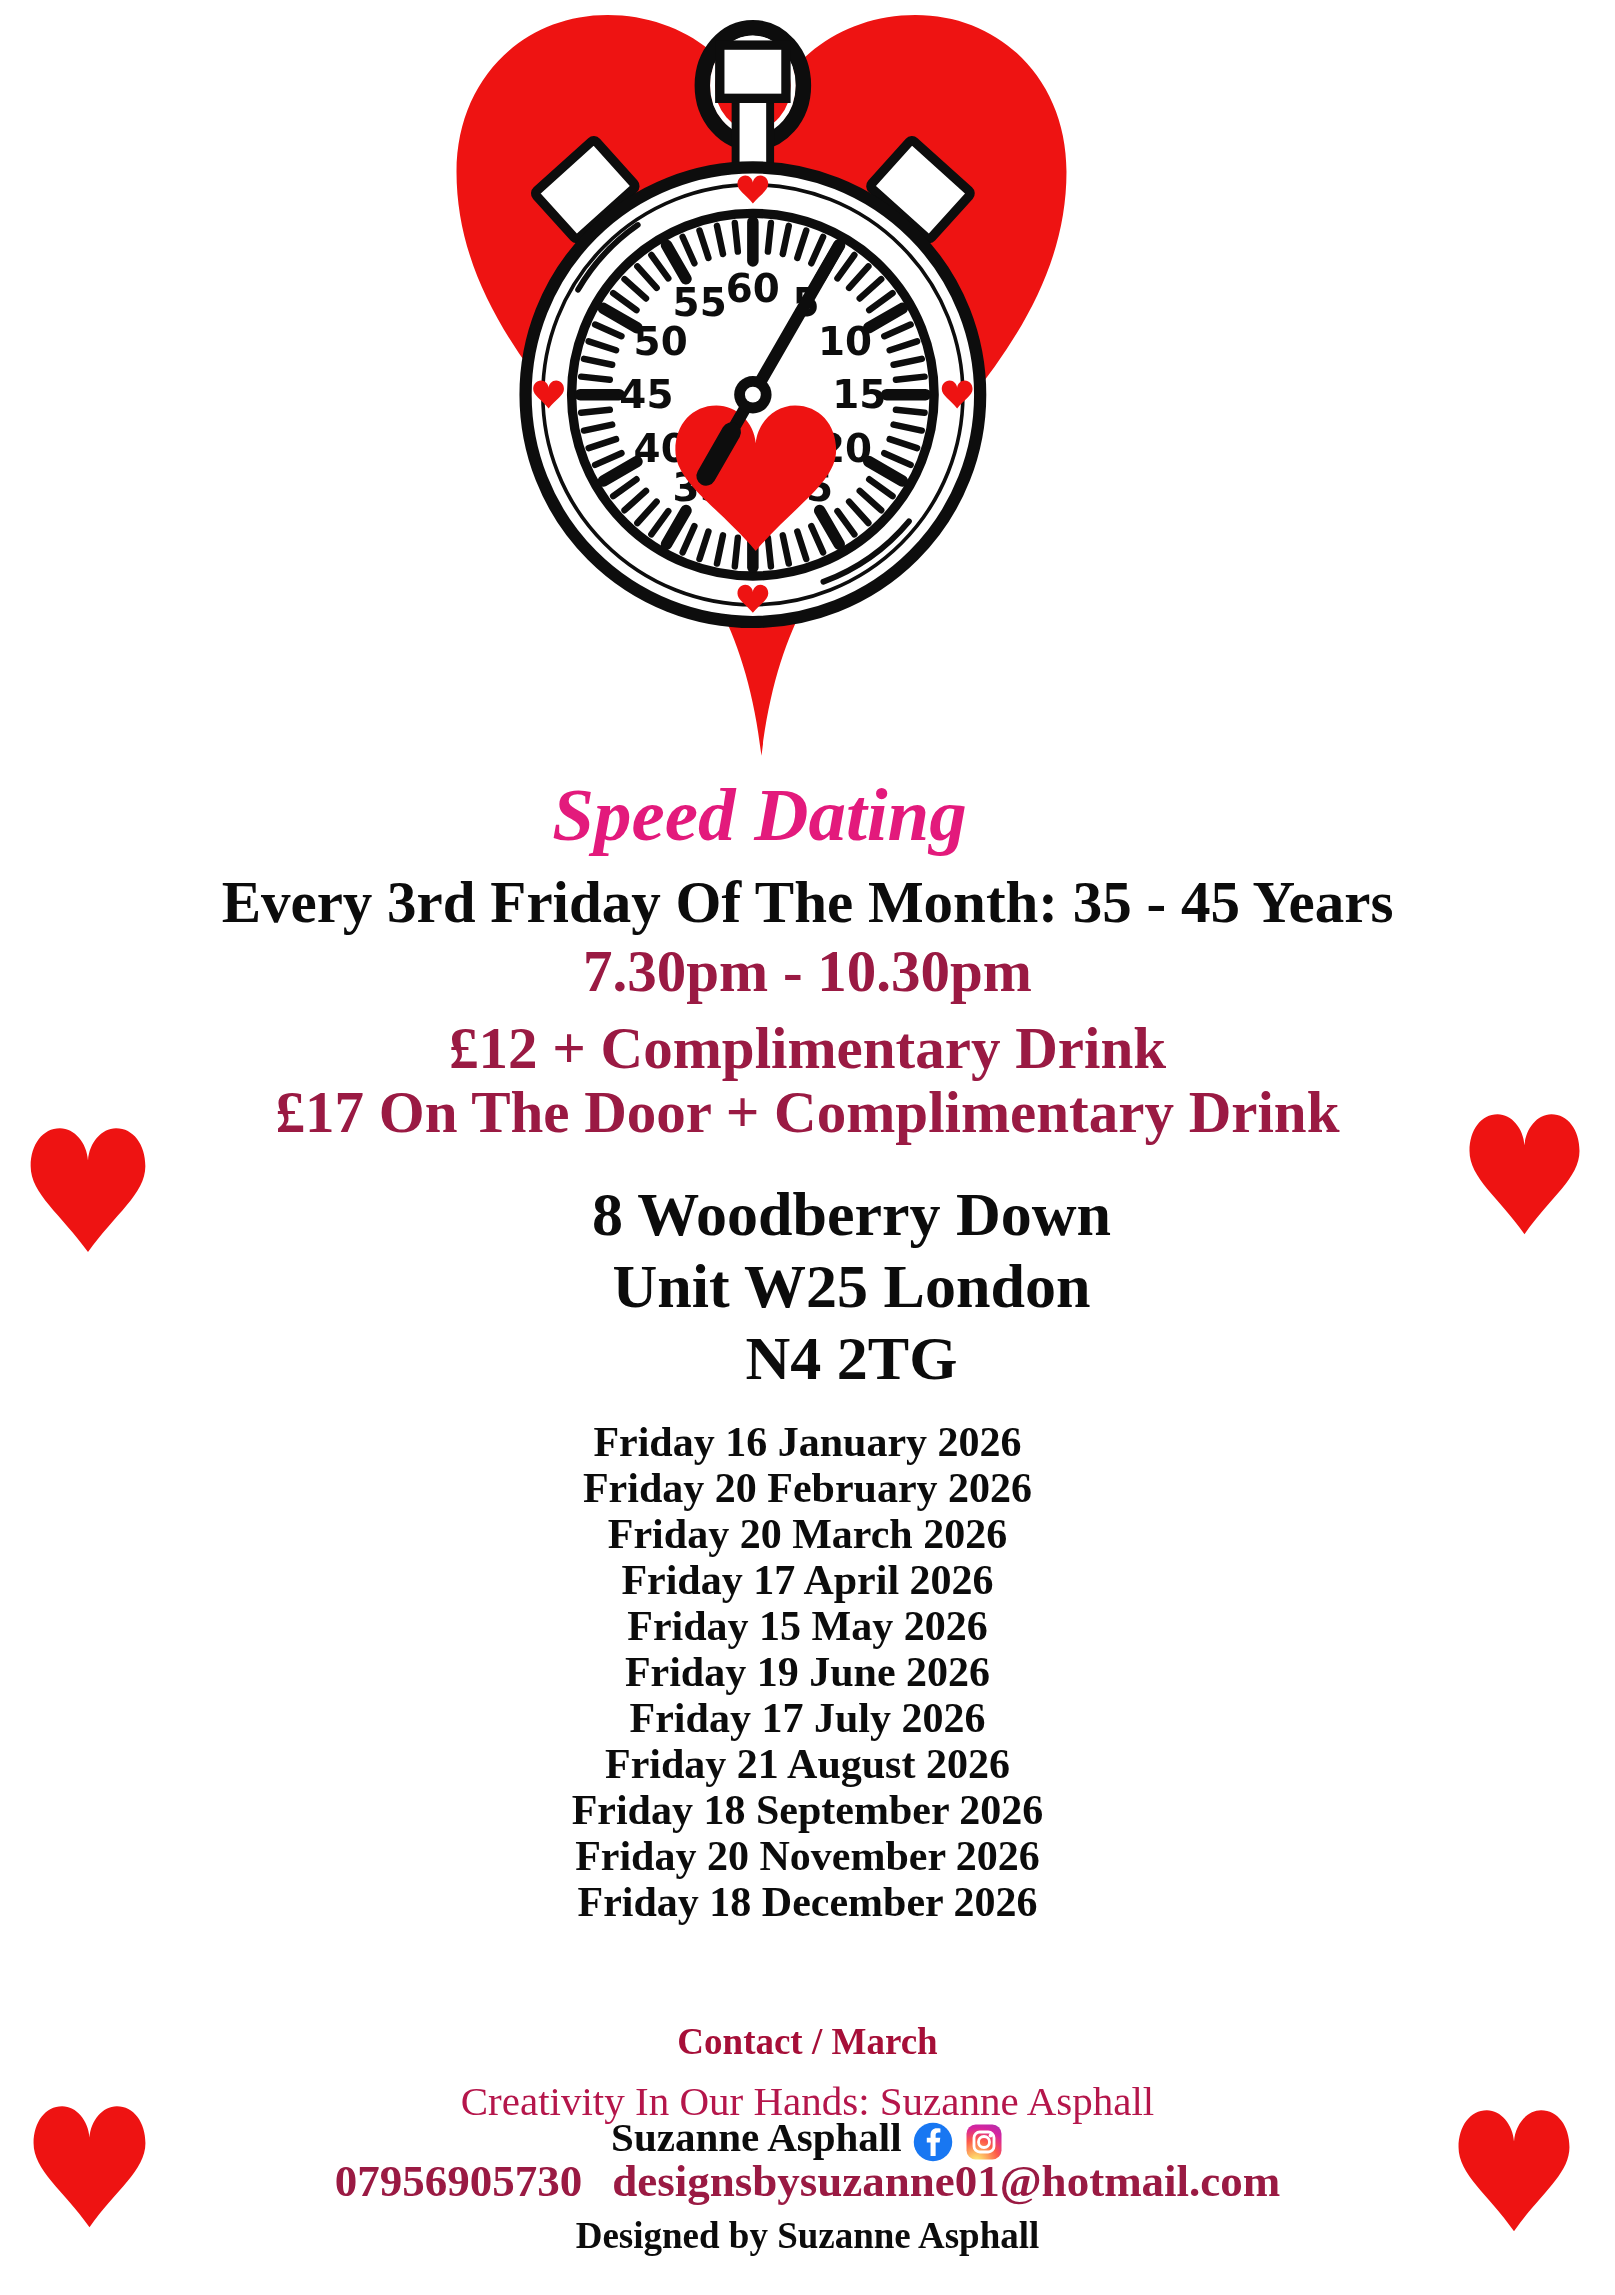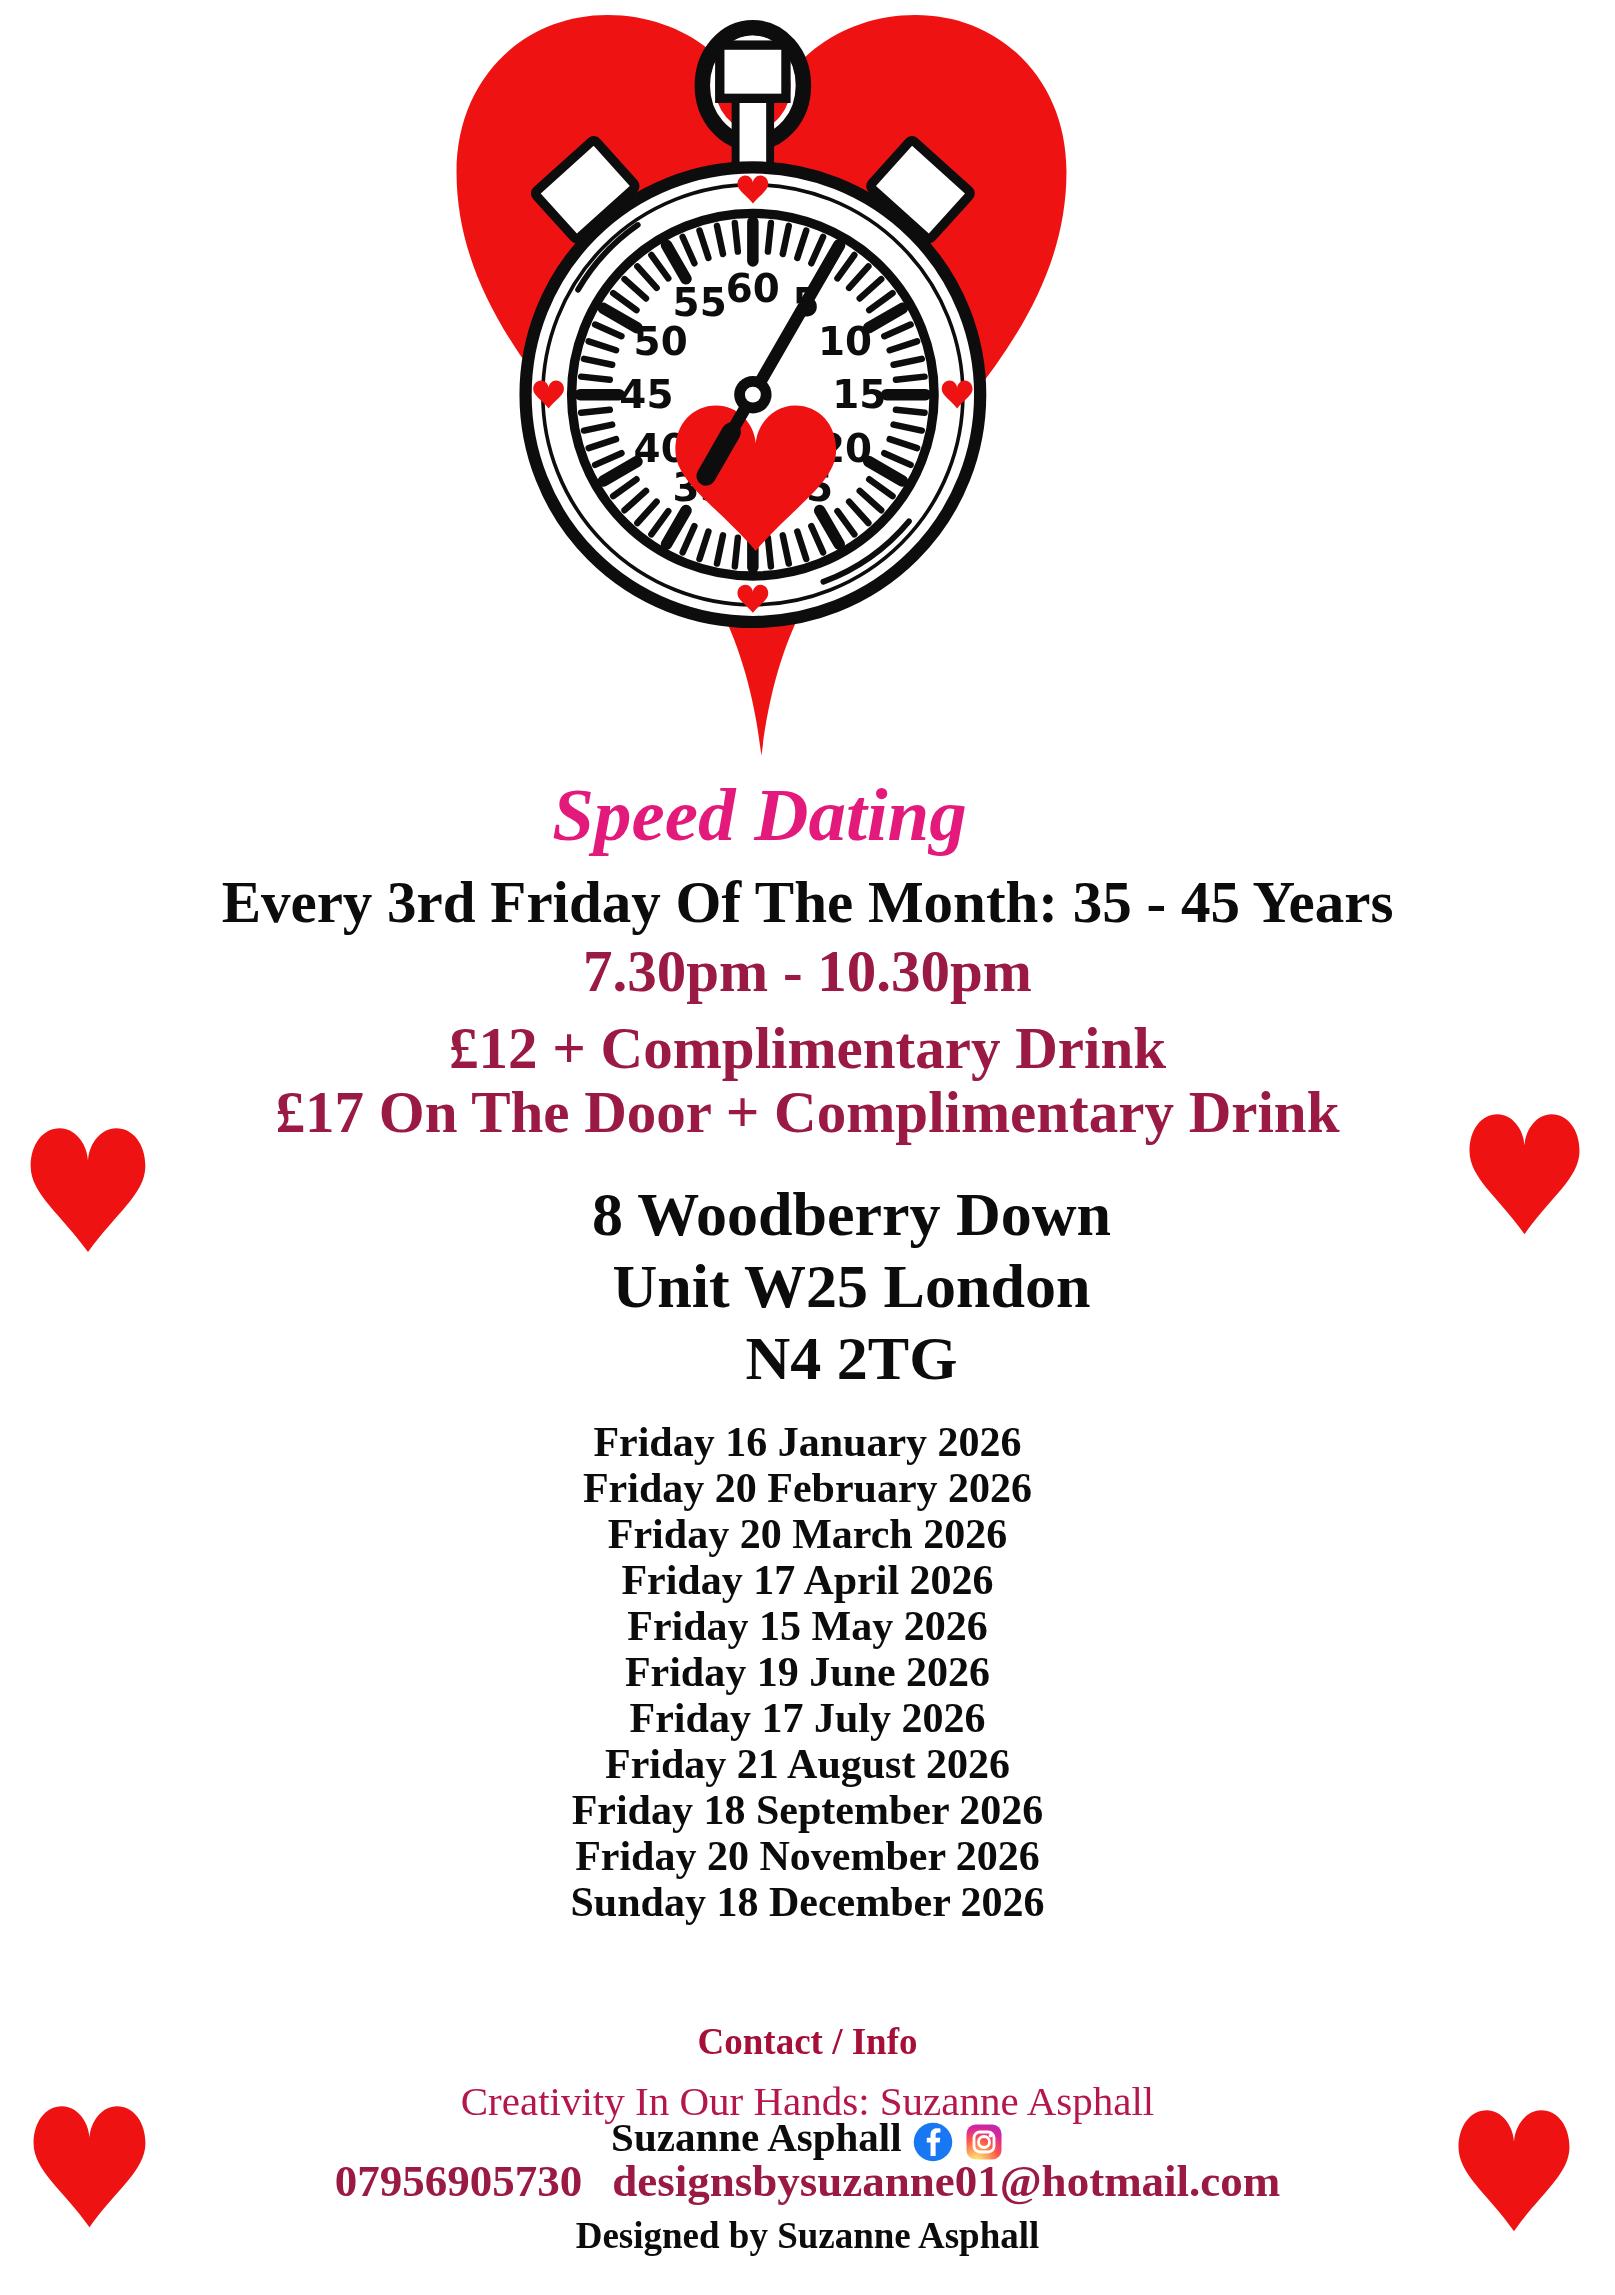--- a/index.html
+++ b/index.html
@@ -199,24 +199,24 @@
     <div>Friday 16 January 2026</div>
     <div>Friday 20 February 2026</div>
     <div>Friday 20 March 2026</div>
     <div>Friday 17 April 2026</div>
     <div>Friday 15 May 2026</div>
     <div>Friday 19 June 2026</div>
     <div>Friday 17 July 2026</div>
     <div>Friday 21 August 2026</div>
     <div>Friday 18 September 2026</div>
     <div>Friday 20 November 2026</div>
-    <div>Sunday 18 December 2026</div>
-  </div>
-
-  <div class="abs contact-heading">Contact / Info</div>
+    <div>Friday 18 December 2026</div>
+  </div>
+
+  <div class="abs contact-heading">Contact / March</div>
   <div class="abs brand-line">Creativity In Our Hands: Suzanne Asphall</div>
 
   <div class="abs social-line">
     <span>Suzanne Asphall</span><span class="icons">
       
       <svg width="42" height="42" viewBox="0 0 48 48">
         <circle cx="24" cy="24" r="22" fill="var(--facebook-blue,#1877f2)"></circle>
         <path fill="#ffffff" d="M27 40 L27 24.5 L31.6 24.5 L32.3 19.2 L27 19.2 L27 16.1 C27 14.6 27.8 13.1 30.2 13.1 L32.5 13.1 L32.5 8.5 C32 8.4 30.3 8.2 28.3 8.2 C24.1 8.2 21.2 10.8 21.2 15.5 L21.2 19.2 L16.9 19.2 L16.9 24.5 L21.2 24.5 L21.2 40 Z"></path>
       </svg>
       

